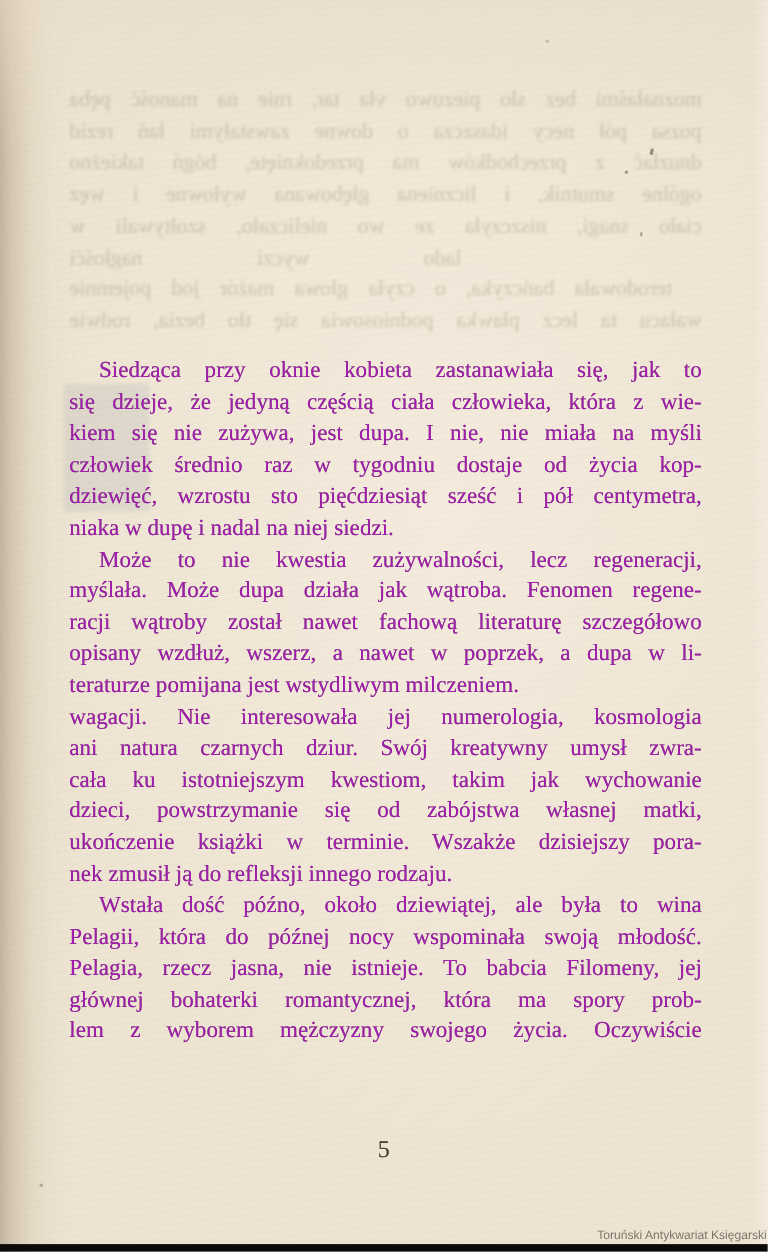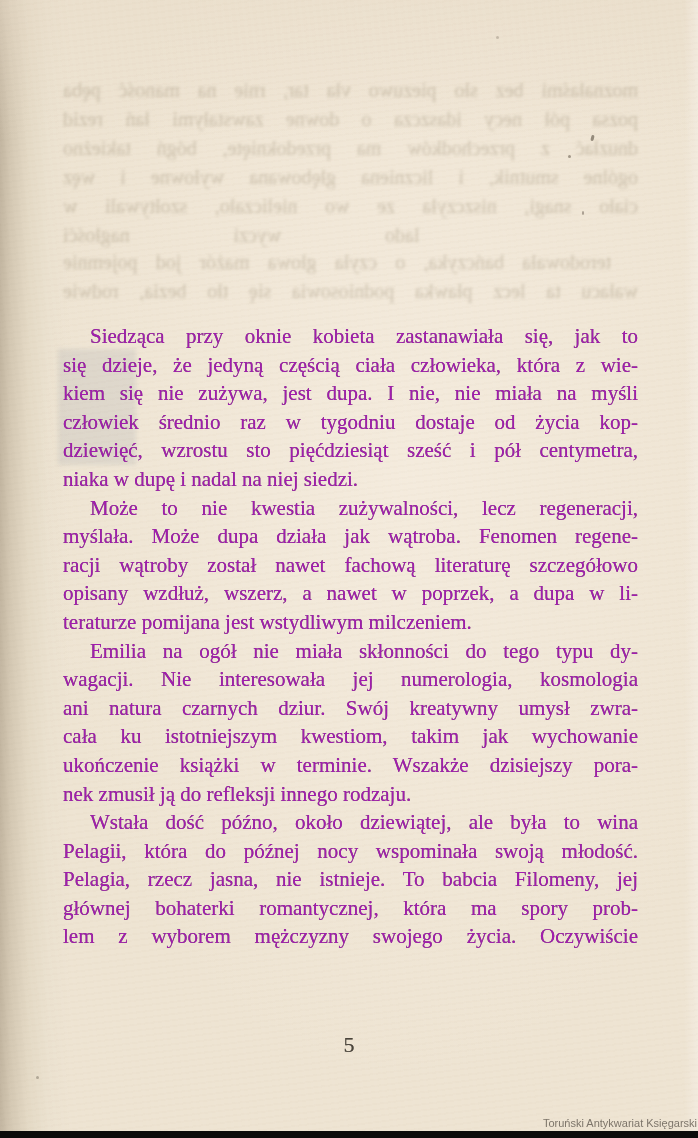--- a/index.html
+++ b/index.html
@@ -105,24 +105,24 @@
     <div class="line">się dzieje, że jedyną częścią ciała człowieka, która z wie-</div>
     <div class="line">kiem się nie zużywa, jest dupa. I nie, nie miała na myśli</div>
     <div class="line">człowiek średnio raz w tygodniu dostaje od życia kop-</div>
     <div class="line">dziewięć, wzrostu sto pięćdziesiąt sześć i pół centymetra,</div>
     <div class="line no-just">niaka w dupę i nadal na niej siedzi.</div>
     <div class="line indent">Może to nie kwestia zużywalności, lecz regeneracji,</div>
     <div class="line">myślała. Może dupa działa jak wątroba. Fenomen regene-</div>
     <div class="line">racji wątroby został nawet fachową literaturę szczegółowo</div>
     <div class="line">opisany wzdłuż, wszerz, a nawet w poprzek, a dupa w li-</div>
     <div class="line no-just">teraturze pomijana jest wstydliwym milczeniem.</div>
-    <div class="line indent">Emilia na ogół nie miała skłonności do tego typu dy-</div>
     <div class="line">wagacji. Nie interesowała jej numerologia, kosmologia</div>
     <div class="line">ani natura czarnych dziur. Swój kreatywny umysł zwra-</div>
     <div class="line">cała ku istotniejszym kwestiom, takim jak wychowanie</div>
+    <div class="line">dzieci, powstrzymanie się od zabójstwa własnej matki,</div>
     <div class="line">ukończenie książki w terminie. Wszakże dzisiejszy pora-</div>
     <div class="line no-just">nek zmusił ją do refleksji innego rodzaju.</div>
     <div class="line indent">Wstała dość późno, około dziewiątej, ale była to wina</div>
     <div class="line">Pelagii, która do późnej nocy wspominała swoją młodość.</div>
     <div class="line">Pelagia, rzecz jasna, nie istnieje. To babcia Filomeny, jej</div>
     <div class="line">głównej bohaterki romantycznej, która ma spory prob-</div>
     <div class="line">lem z wyborem mężczyzny swojego życia. Oczywiście</div>
   </div>
 
 <div class="page-number">5</div>

